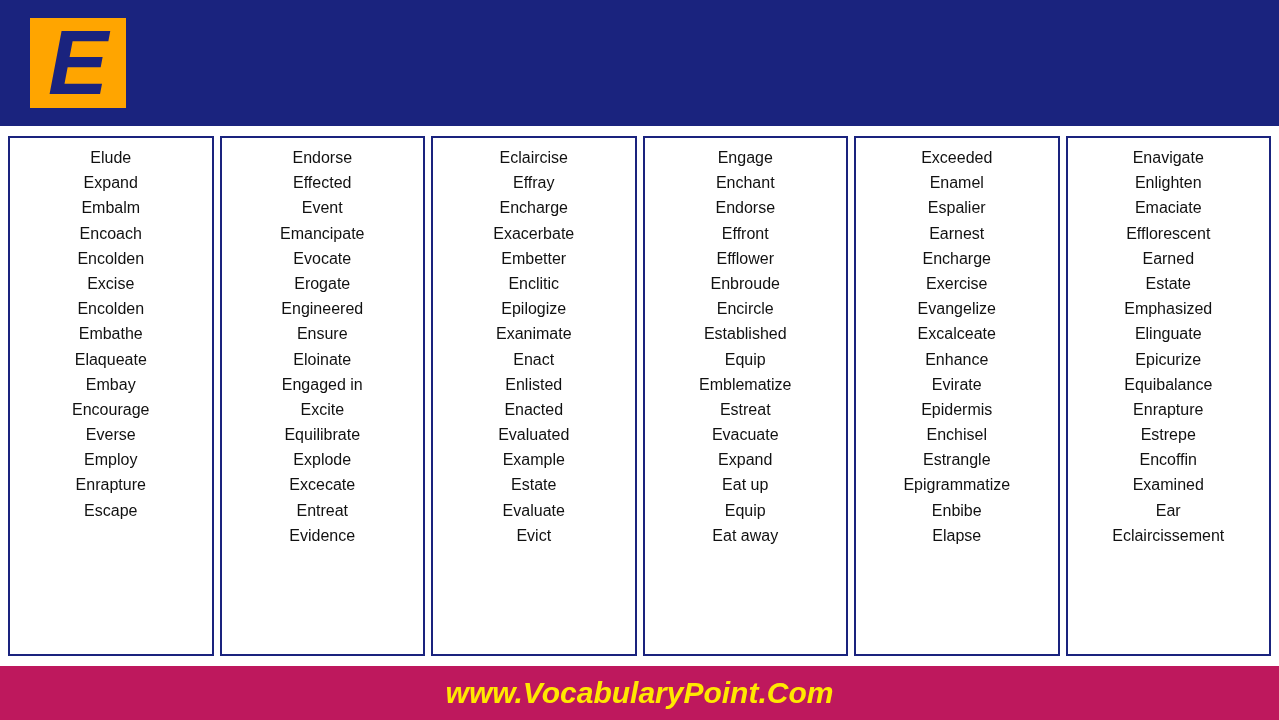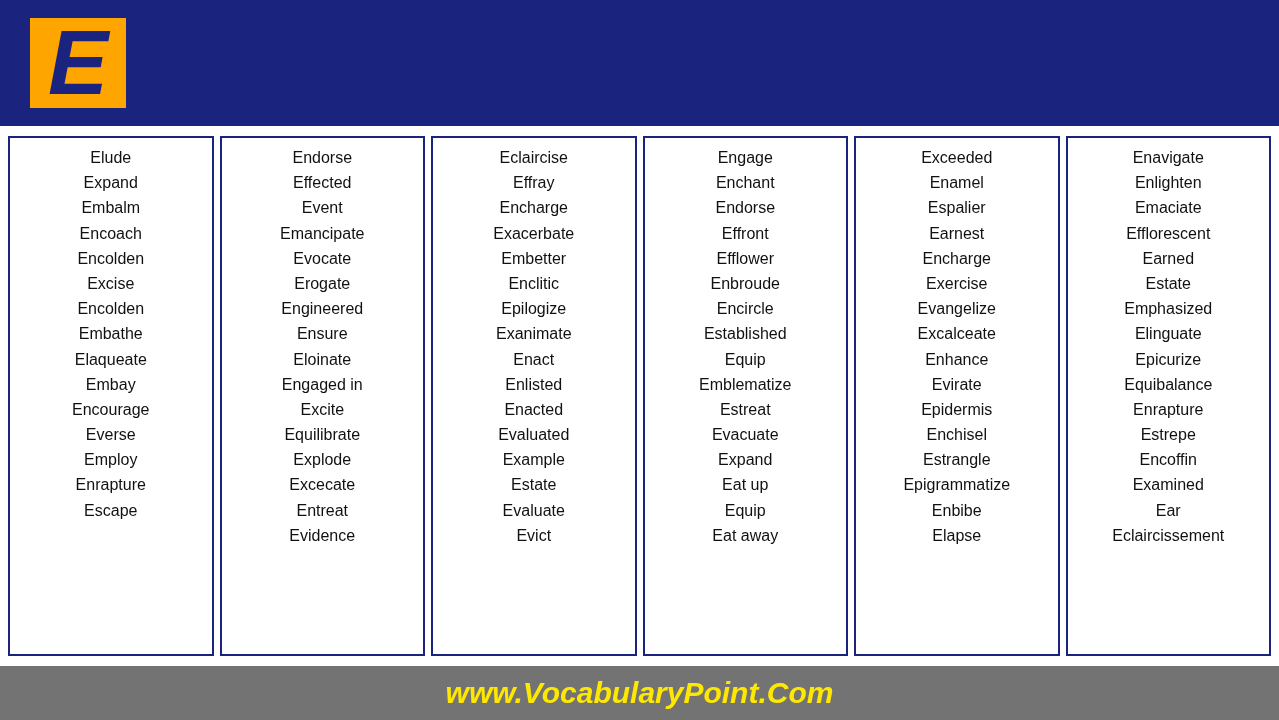--- a/index.html
+++ b/index.html
@@ -75,21 +75,21 @@
       font-size: 16px;
       font-weight: 500;
       color: #111;
       text-align: center;
       line-height: 1.45;
       font-family: Arial, sans-serif;
     }
 
     
     .footer {
-      background: #737373;
+      background: #be185d;
       padding: 10px 8px;
       text-align: center;
     }
 
     .footer-url {
       font-size: 30px;
       font-weight: 900;
       color: #FFE800;
       font-family: Arial Black, Arial, sans-serif;
       font-style: italic;

